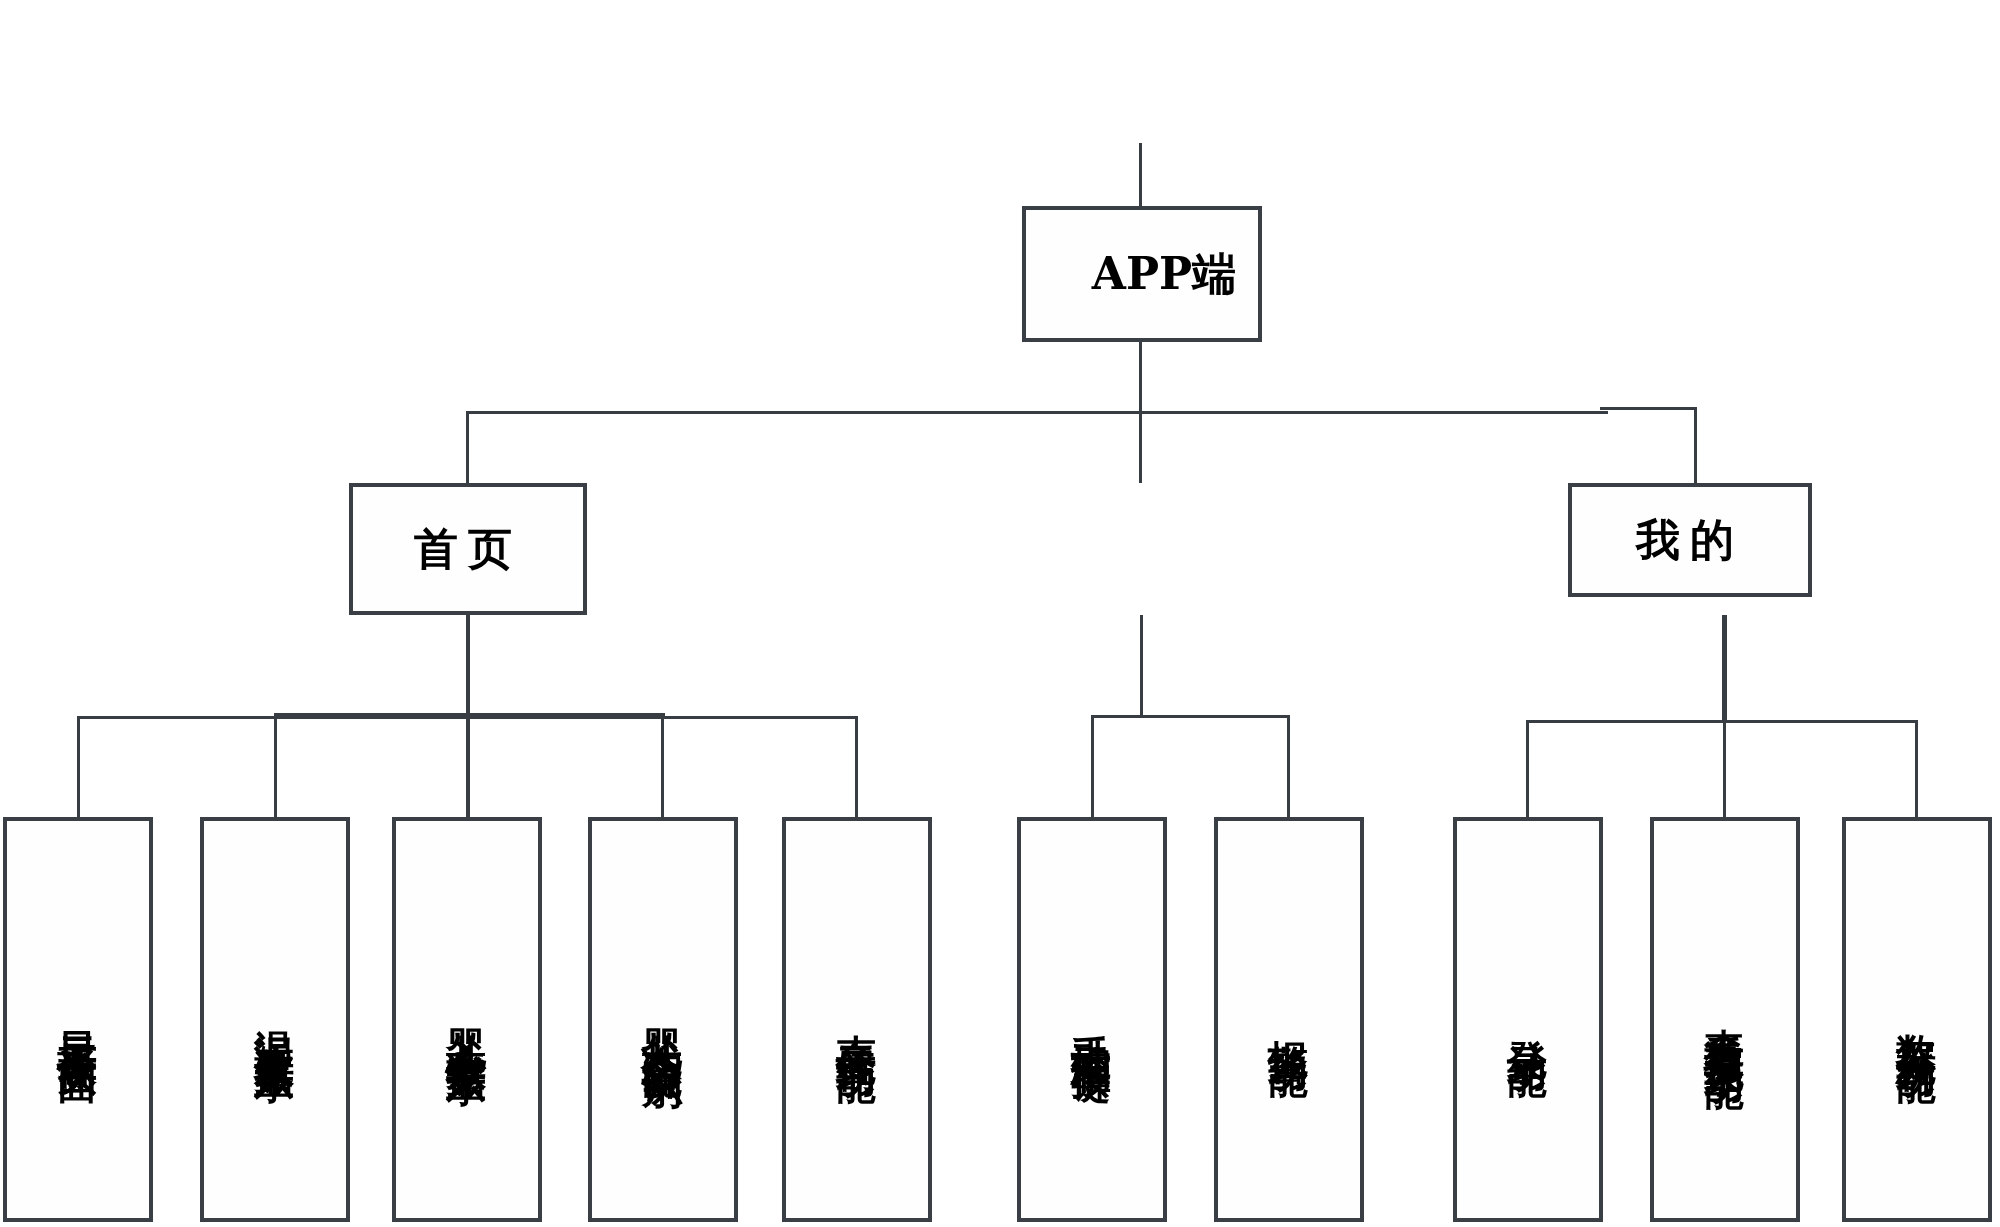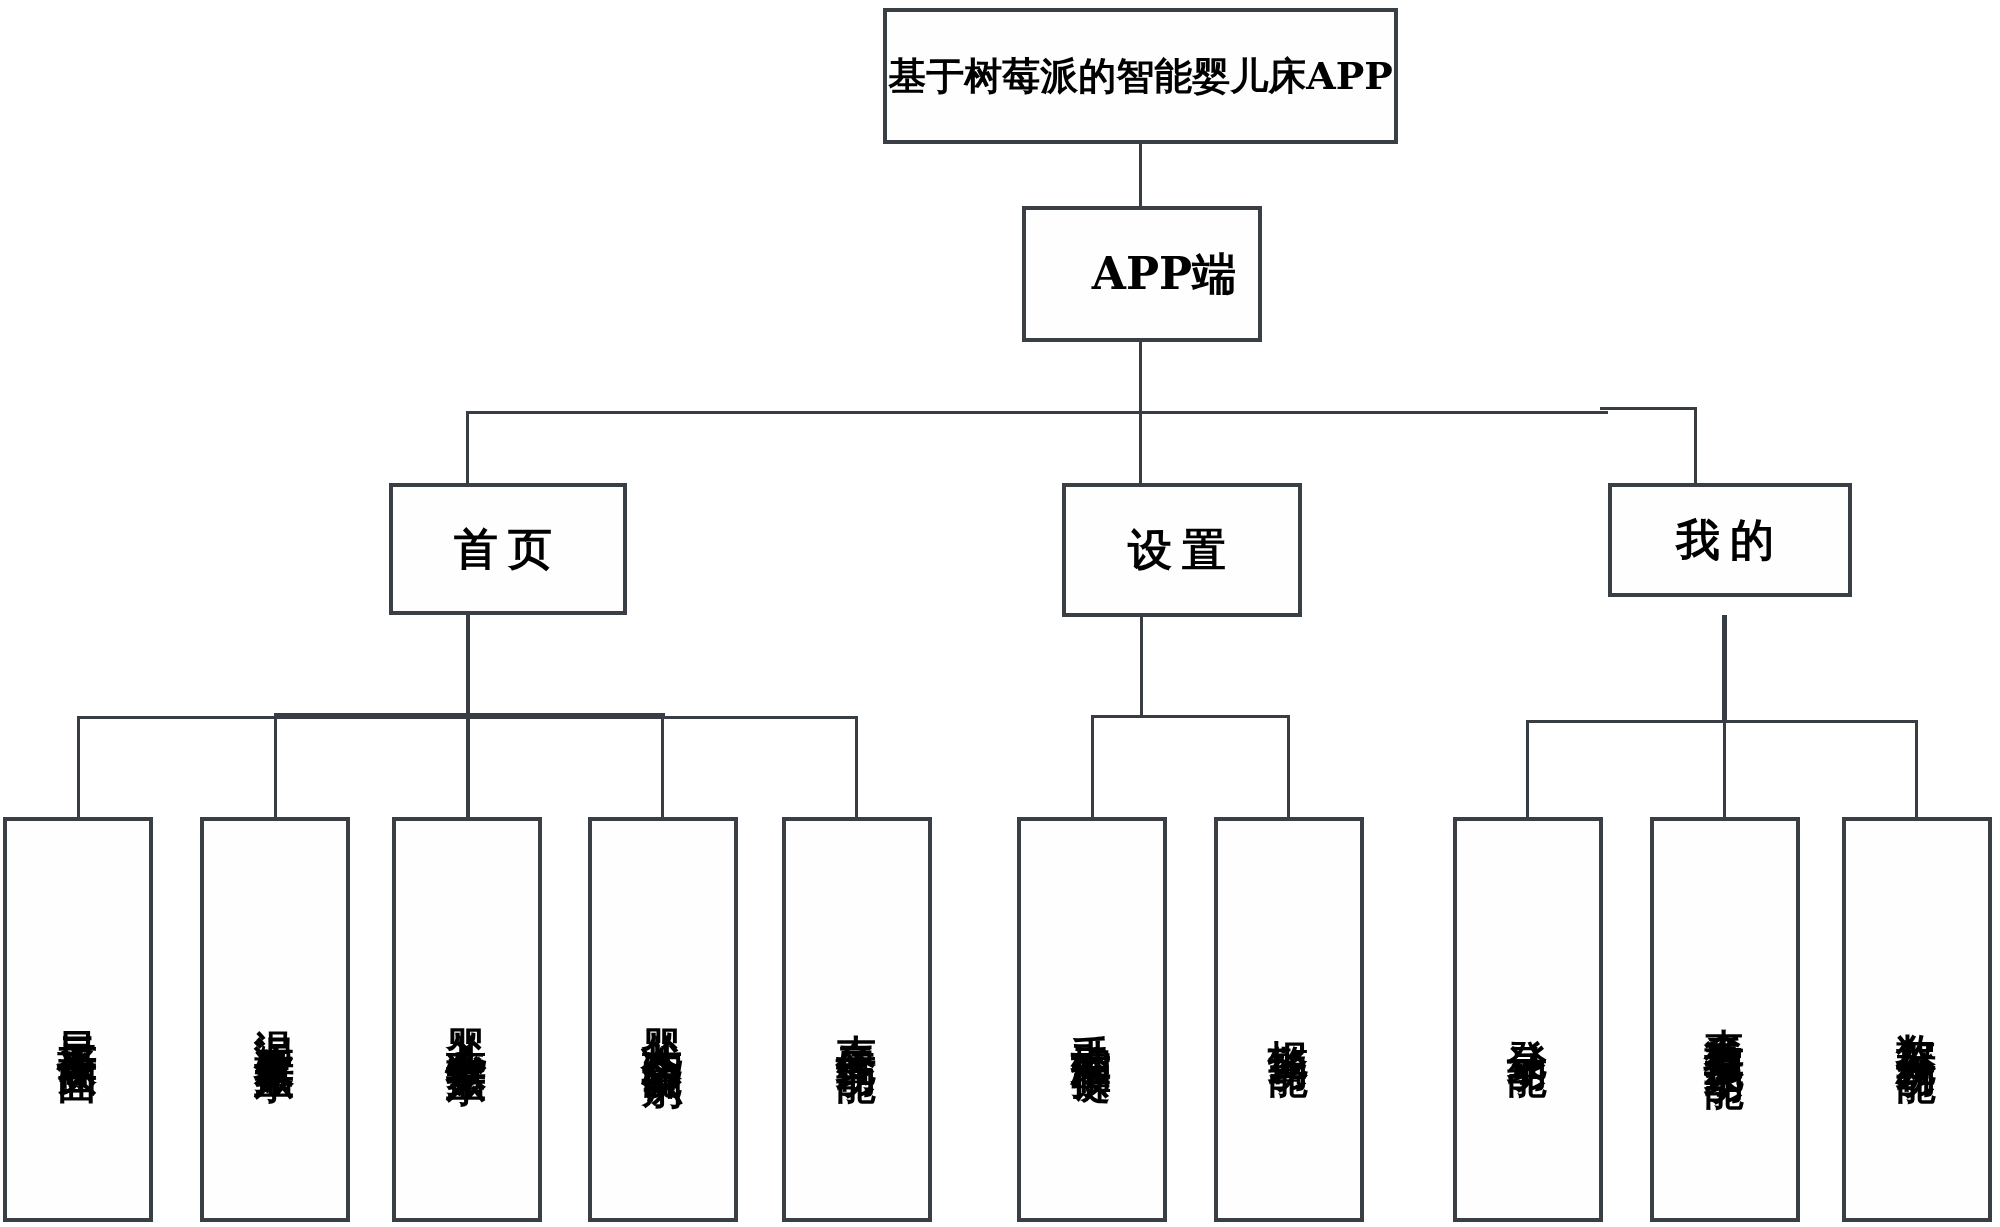--- a/index.html
+++ b/index.html
@@ -19,21 +19,21 @@
     background: #fefefe;
     display: flex;
     align-items: center;
     justify-content: center;
     font-weight: bold;
     color: #000000;
     text-align: center;
   }
   .root-box  { left: 883px;  top: 8px;   width: 515px; height: 136px; font-size: 38px; white-space: nowrap; }
   .app-box   { left: 1022px; top: 206px; width: 240px; height: 136px; font-size: 44px; padding-left: 44px; }
-  .nav-box   { top: 483px; font-size: 44px; letter-spacing: 10px; margin-left: 40px; }
+  .nav-box   { top: 483px; font-size: 44px; letter-spacing: 10px; }
   .nav-home     { left: 349px;  width: 238px; height: 132px; }
   .nav-settings { left: 1022px; width: 240px; height: 134px; }
   .nav-mine     { left: 1568px; width: 244px; height: 114px; }
   .leaf { top: 817px; width: 150px; height: 405px; }
   .vtext {
     writing-mode: vertical-rl;
     text-orientation: upright;
     font-size: 40px;
     letter-spacing: 6px;
     font-weight: bold;
@@ -75,33 +75,27 @@
   <div class="ln" style="left:1091px; top:715px; width:199px; height:3px;"></div>
   <div class="ln" style="left:1091px; top:716px; width:3px; height:101px;"></div>
   <div class="ln" style="left:1287px; top:716px; width:3px; height:101px;"></div>
 
   <div class="ln" style="left:1722px; top:615px; width:5px; height:107px;"></div>
   <div class="ln" style="left:1526px; top:720px; width:392px; height:3px;"></div>
   <div class="ln" style="left:1526px; top:721px; width:3px; height:96px;"></div>
   <div class="ln" style="left:1723px; top:721px; width:3px; height:96px;"></div>
   <div class="ln" style="left:1915px; top:721px; width:3px; height:96px;"></div>
 
-  <div class="box root-box">
-    <span>基于树莓派的智能婴儿床APP</span>
-  </div>
 
   <div class="box app-box">
     <span>APP端</span>
   </div>
 
   <div class="box nav-box nav-home">
     <span>首页</span>
-  </div>
-  <div class="box nav-box nav-settings">
-    <span>设置</span>
   </div>
   <div class="box nav-box nav-mine">
     <span>我的</span>
   </div>
 
   <div class="box leaf leaf-1">
     <span class="vtext">显示摄像头画面</span>
   </div>
   <div class="box leaf leaf-2">
     <span class="vtext">温湿度数据显示</span>

